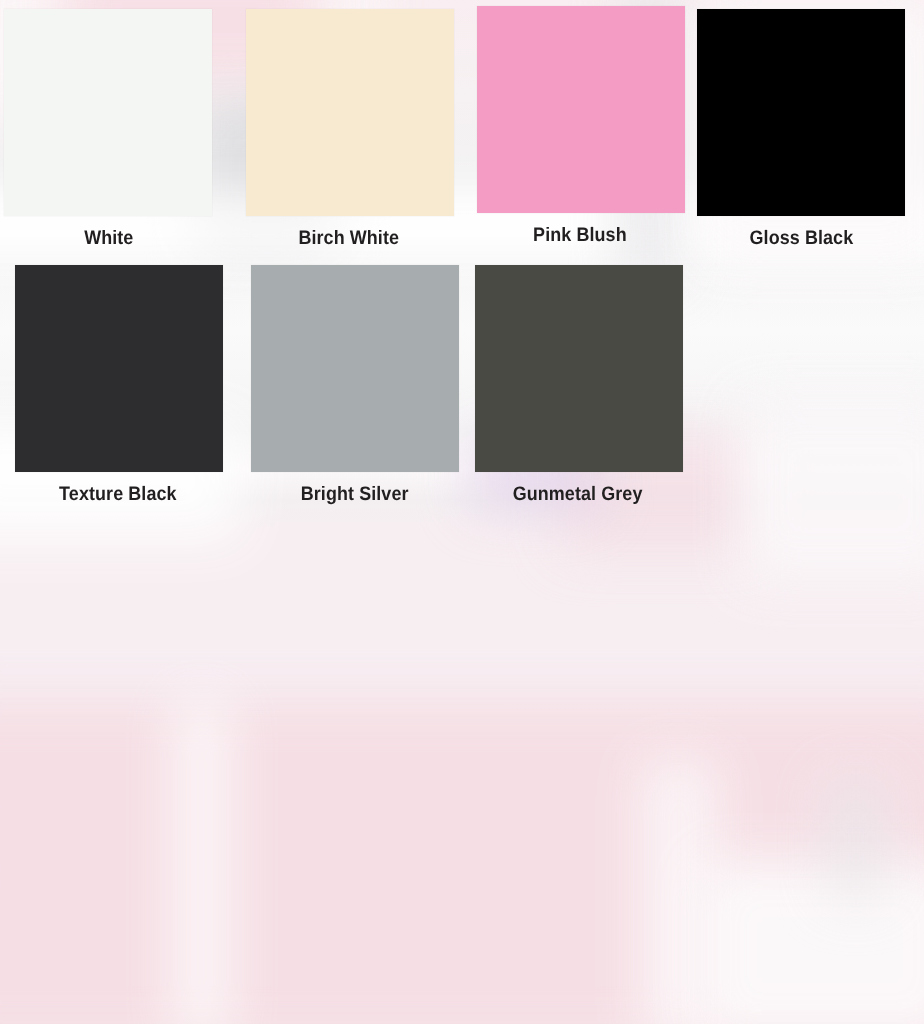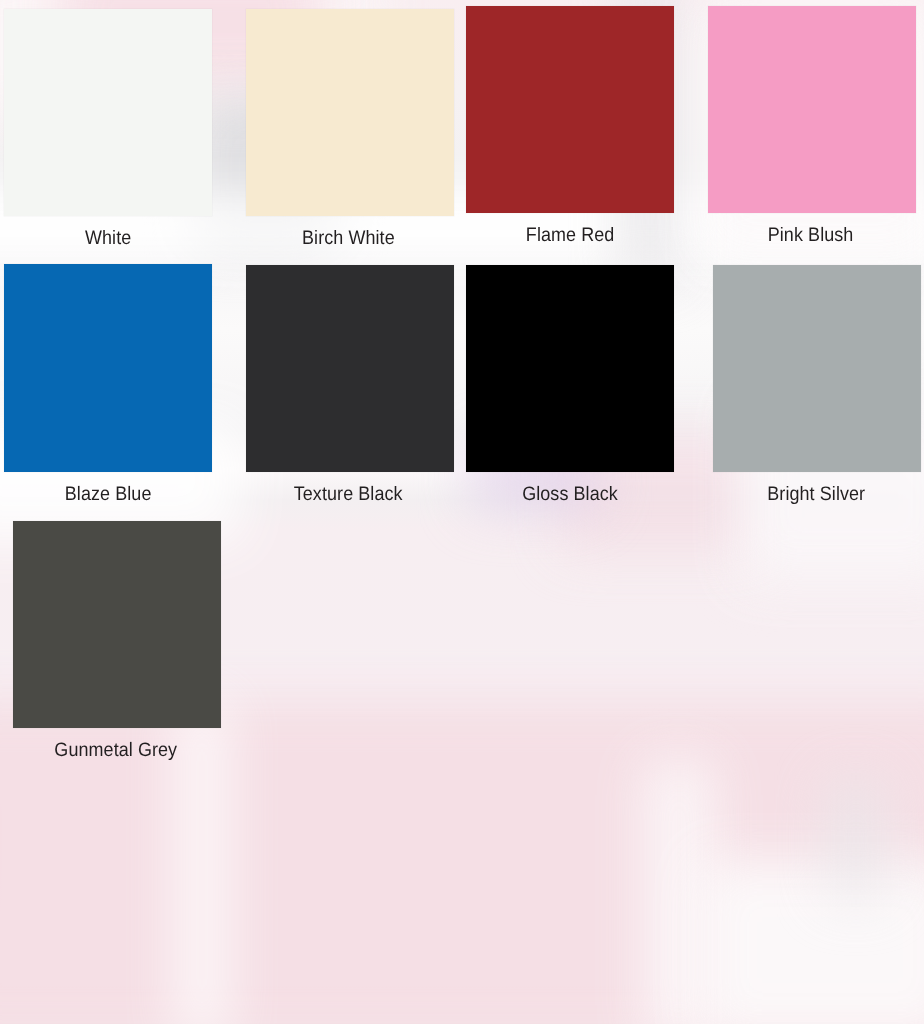--- a/index.html
+++ b/index.html
@@ -25,20 +25,21 @@
         #f5dfe5 820px, #f6e2e7 960px, #f6e3e8 1024px);
   }
   .blob{position:absolute;filter:blur(26px);}
 
   
   #grid{
     position:absolute;inset:0;
     display:grid;
     grid-template-columns:repeat(4,231px);
     grid-template-rows:repeat(4,256px);
+    font-weight:bold;
   }
   .cell{
     position:relative;
     display:flex;
     flex-direction:column;
     align-items:center;
   }
   .swatch{
     width:208px;height:207px;
     margin-top:9px;
@@ -97,41 +98,33 @@
 
   <div class="cell r0 c0">
     <div class="swatch" style="background: rgb(244, 246, 243);"></div>
     <div class="label">White</div>
   </div>
   <div class="cell r0 c1">
     <div class="swatch" style="background: rgb(247, 234, 208);"></div>
     <div class="label">Birch White</div>
   </div>
 
-  <div class="cell r1 c0">
-    <div class="swatch" style="background: rgb(158, 38, 40);"></div>
-    <div class="label">Flame Red</div>
-  </div>
   <div class="cell r1 c1">
     <div class="swatch" style="background: rgb(245, 156, 196);"></div>
     <div class="label">Pink Blush</div>
   </div>
 
-  <div class="cell r2 c0">
-    <div class="swatch" style="background: rgb(6, 104, 179);"></div>
-    <div class="label">Blaze Blue</div>
+
+  <div class="cell r3 c0">
+    <div class="swatch" style="background: rgb(0, 0, 0);"></div>
+    <div class="label">Gloss Black</div>
   </div>
-
   <div class="cell r3 c1">
     <div class="swatch" style="background: rgb(45, 45, 47);"></div>
     <div class="label">Texture Black</div>
-  </div>
-  <div class="cell r3 c0">
-    <div class="swatch" style="background: rgb(0, 0, 0);"></div>
-    <div class="label">Gloss Black</div>
   </div>
   <div class="cell r3 c3">
     <div class="swatch" style="background: rgb(167, 173, 174);"></div>
     <div class="label">Bright Silver</div>
   </div>
   <div class="cell r3 c2">
     <div class="swatch" style="background: rgb(74, 74, 69);"></div>
     <div class="label">Gunmetal Grey</div>
   </div>
 

